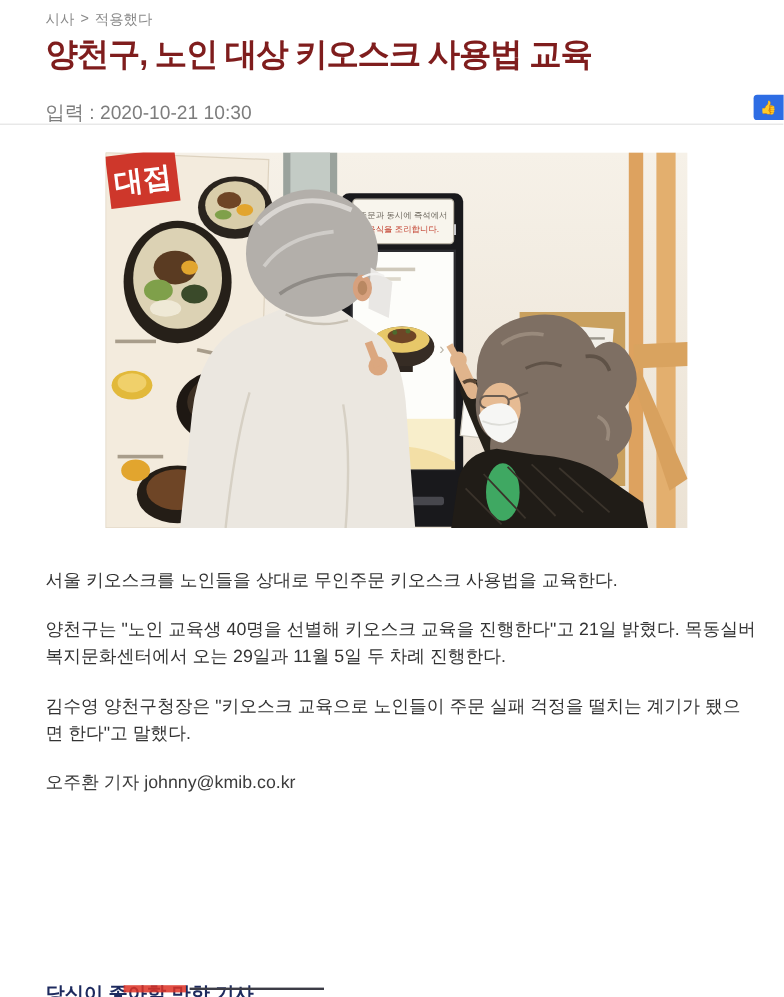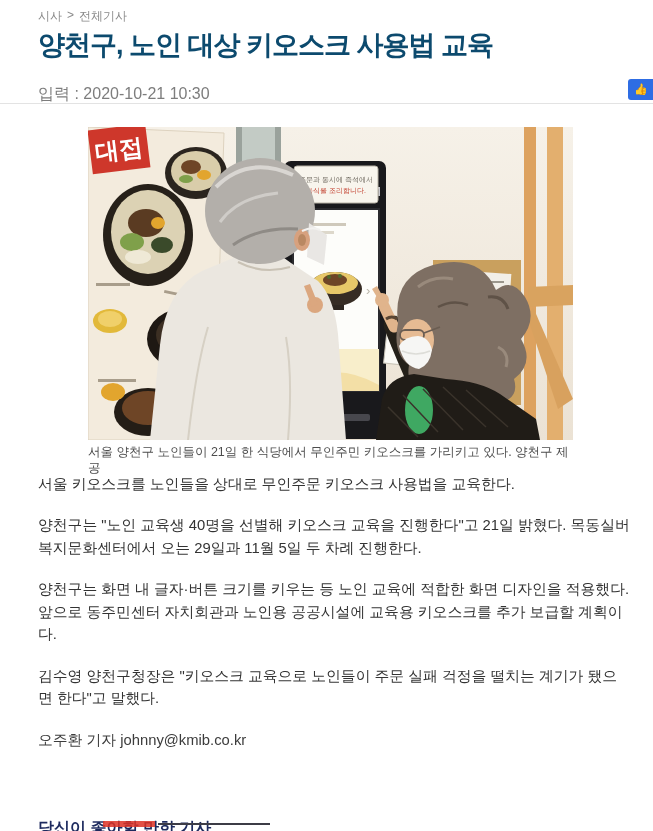--- a/index.html
+++ b/index.html
@@ -25,21 +25,21 @@
     color: #8a8a8a;
     display: flex;
     gap: 5px;
   }
   .breadcrumb a { color: #8a8a8a; text-decoration: none; cursor: pointer; }
   .article-title {
     position: absolute;
     left: 38px; top: 27px;
     font-size: 27px;
     font-weight: 700;
-    color: #0c4a6e;
+    color: #7f1d1d;
     letter-spacing: -1px;
     margin: 0;
     white-space: nowrap;
   }
   .pub-date {
     position: absolute;
     left: 38px; top: 84px;
     font-size: 16px;
     color: #7d7d7d;
   }
@@ -116,21 +116,21 @@
   }
 </style>
 </head>
 <body>
 
 <div class="page">
 
   <nav class="breadcrumb">
     <a>시사</a>
     <span>&gt;</span>
-    <a>전체기사</a>
+    <a>적용했다</a>
   </nav>
 
   <h1 class="article-title">양천구, 노인 대상 키오스크 사용법 교육</h1>
 
   <div class="pub-date">입력 : 2020-10-21 10:30</div>
 
   <button class="like-button" style="background:#2e6de4">
     <span>👍</span>
     <span>좋아요</span>
   </button>
@@ -293,26 +293,24 @@
         <path d="M311 219 Q316 240 331 242 Q342 238 344 223 Q341 210 330 209 Q317 209 311 219 Z" fill="#f6f6f4"></path>
         <path d="M314 224 Q328 230 342 224" stroke="#ddddd8" stroke-width="1.5" fill="none"></path>
 
         <path d="M288 313 L294 272 Q300 250 326 247 L358 252 Q392 254 412 267 L448 292 L452 313 Z" fill="#201c17"></path>
         <ellipse cx="331" cy="283" rx="14" ry="24" fill="#3fa862"></ellipse>
         <path d="M300 280 L330 310 M315 268 L350 305 M335 262 L375 303 M355 260 L398 300 M378 263 L420 300" stroke="#3a332b" stroke-width="1.5" fill="none"></path>
       </g>
     </svg>
   </figure>
 
-  <figcaption class="photo-caption">서울 양천구 노인들이 21일 한 식당에서 무인주민 키오스크를 가리키고 있다. 양천구 제공</figcaption>
 
   <div class="article-body">
     <p>서울 키오스크를 노인들을 상대로 무인주문 키오스크 사용법을 교육한다.</p>
     <p>양천구는 "노인 교육생 40명을 선별해 키오스크 교육을 진행한다"고 21일 밝혔다. 목동실버복지문화센터에서 오는 29일과 11월 5일 두 차례 진행한다.</p>
-    <p>양천구는 화면 내 글자·버튼 크기를 키우는 등 노인 교육에 적합한 화면 디자인을 적용했다. 앞으로 동주민센터 자치회관과 노인용 공공시설에 교육용 키오스크를 추가 보급할 계획이다.</p>
     <p>김수영 양천구청장은 "키오스크 교육으로 노인들이 주문 실패 걱정을 떨치는 계기가 됐으면 한다"고 말했다.</p>
     <p class="byline">오주환 기자 johnny@kmib.co.kr</p>
 
   </div>
 
   <h2 class="related-heading">당신이 좋아할 만한 기사</h2>
   <div class="related-accent"></div>
   <div class="related-rule"></div>
 
 </div>

